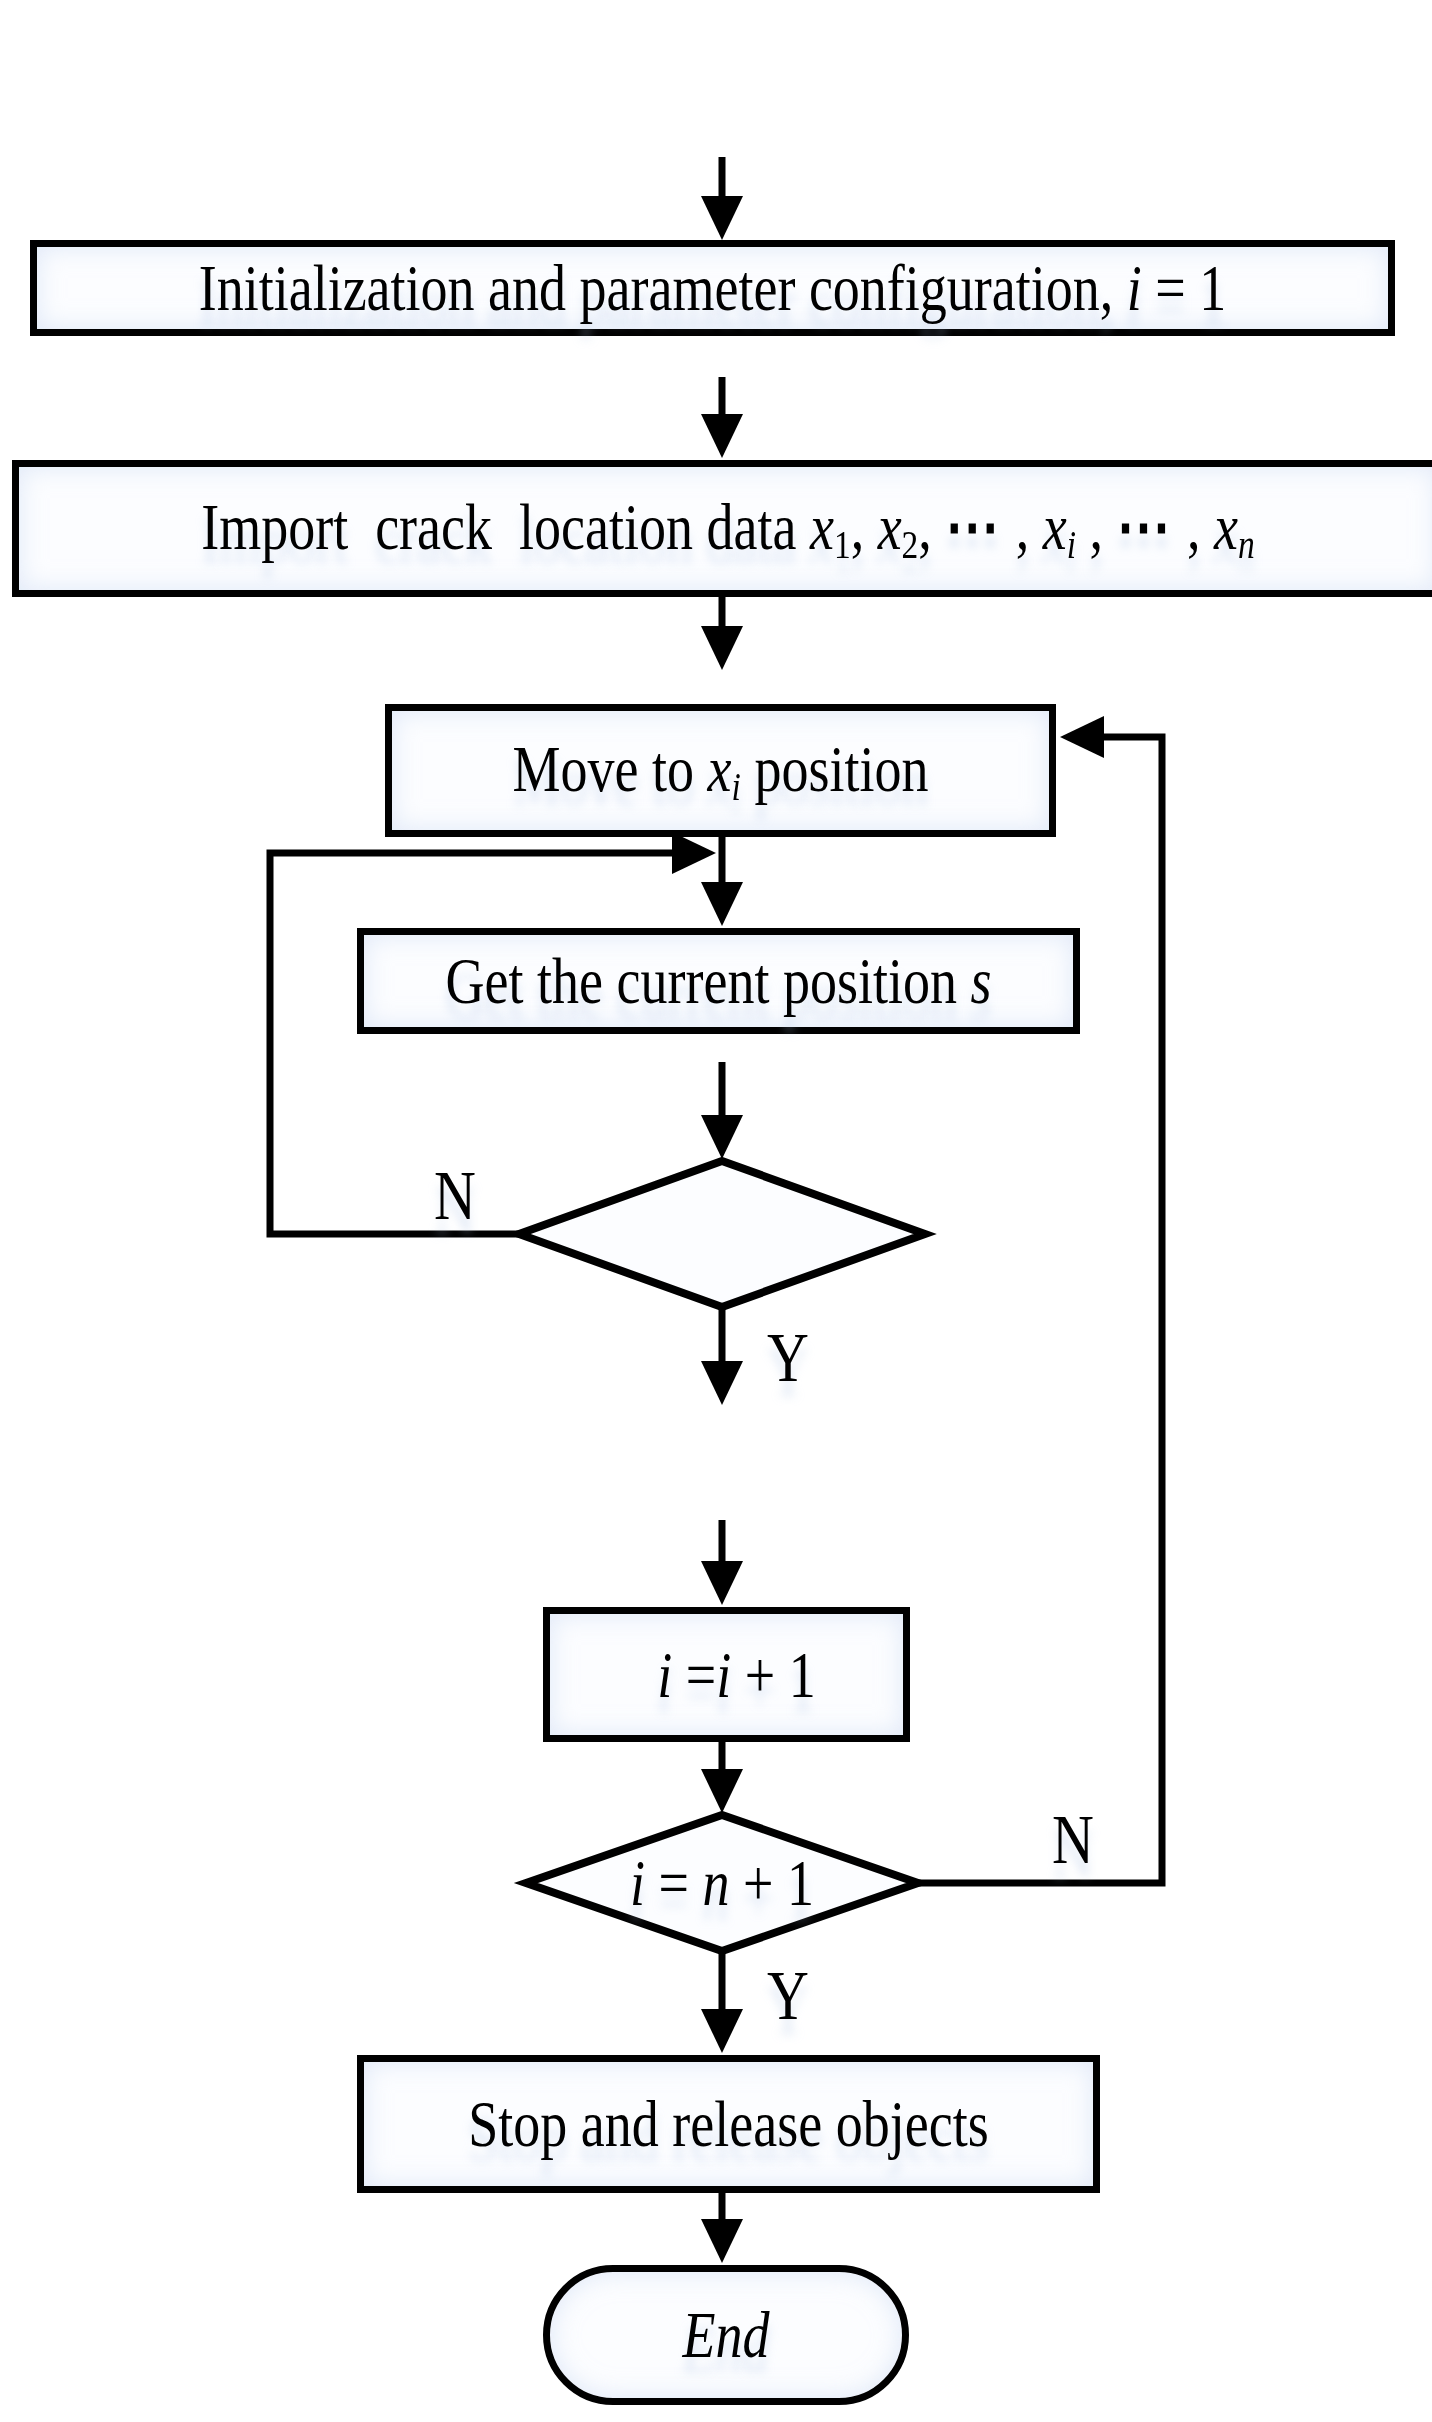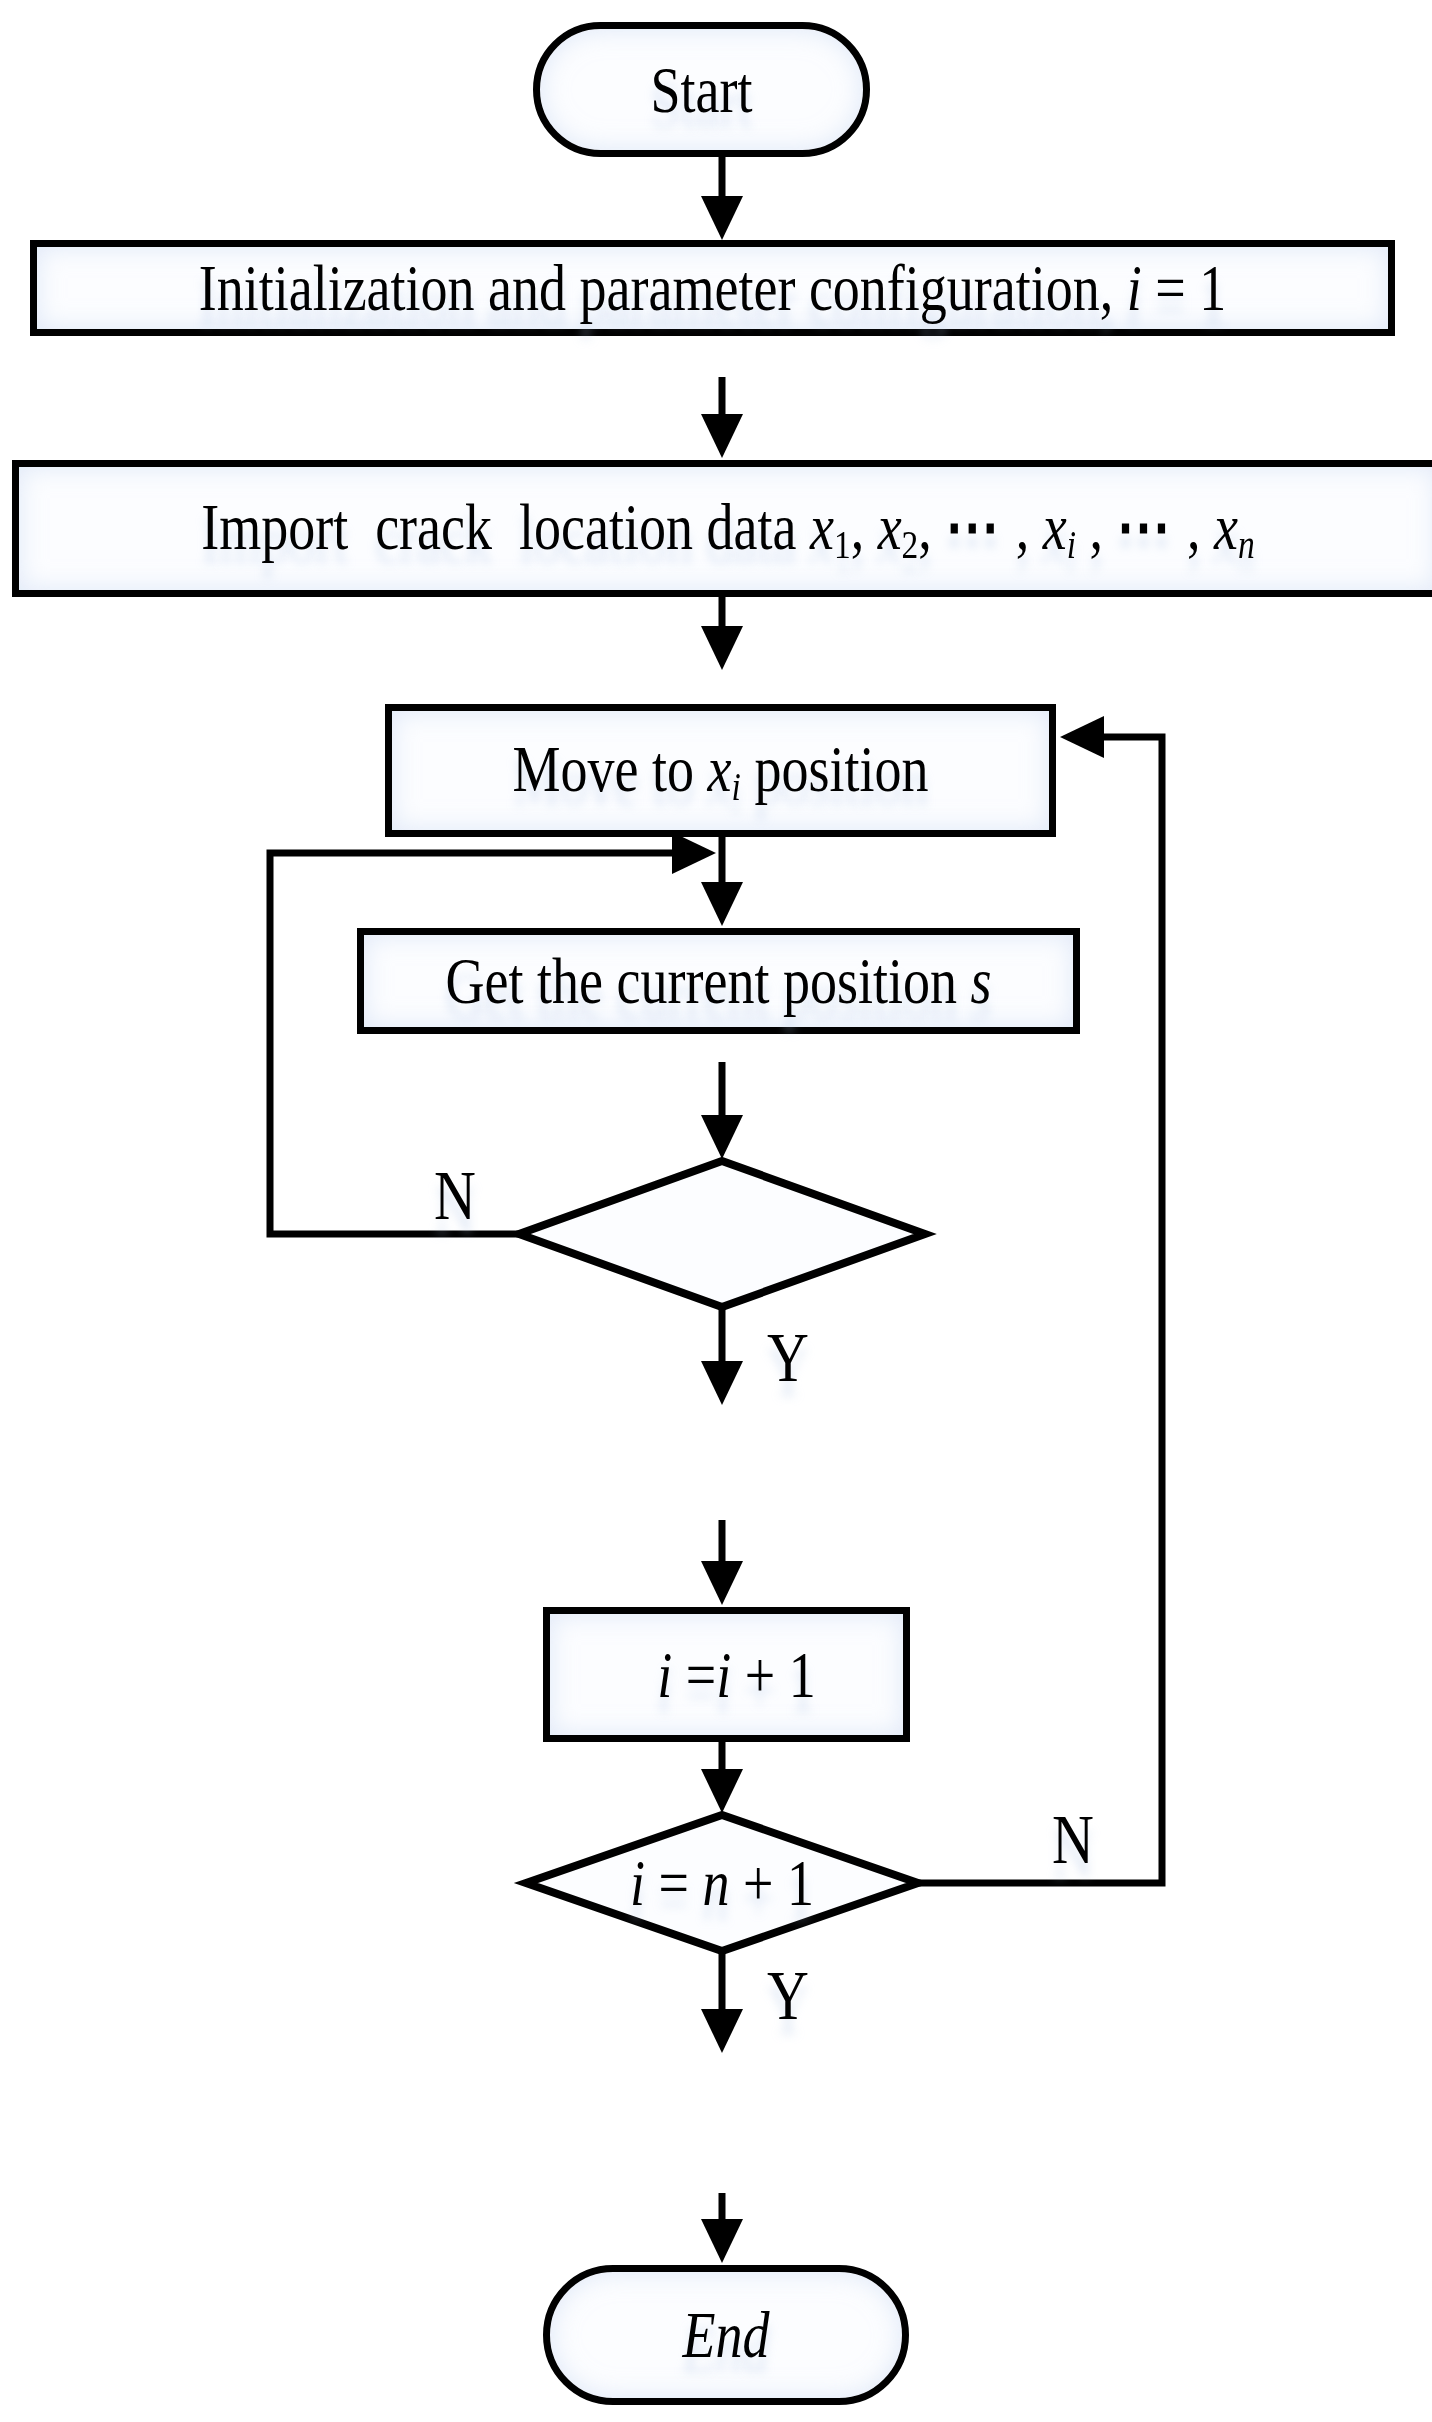--- a/index.html
+++ b/index.html
@@ -93,23 +93,20 @@
     <path class="wire" d="M918 1883 H1162 V737 H1104"></path>
     <polygon class="arrowhead" points="1060,737 1104,716 1104,758"></polygon>
 
     <path class="wire" d="M722 1951 V2011"></path>
     <polygon class="arrowhead" points="722,2053 701,2009 743,2009"></polygon>
 
     <path class="wire" d="M722 2193 V2221"></path>
     <polygon class="arrowhead" points="722,2263 701,2219 743,2219"></polygon>
   </svg>
 
-  <div class="shape terminator" style="left:533px;top:22px;width:337px;height:135px;">
-    <span class="txt">Start</span>
-  </div>
 
   <div class="shape" style="left:30px;top:240px;width:1365px;height:96px;text-align:right;">
     <span class="txt"><span>Initialization and parameter configuration, </span><span class="seg-i">i</span><span> = 1</span></span>
   </div>
 
   <div class="shape" style="left:12px;top:460px;width:1432px;height:137px;">
     <span class="txt"><span>Import  crack  location data </span><span class="seg-i">x</span><span class="seg-sub">1</span><span>, </span><span class="seg-i">x</span><span class="seg-sub">2</span><span>, </span><span class="seg-b">⋯</span><span> , </span><span class="seg-i">x</span><span class="seg-isub">i</span><span> , </span><span class="seg-b">⋯</span><span> , </span><span class="seg-i">x</span><span class="seg-isub">n</span></span>
   </div>
 
   <div class="shape" style="left:385px;top:704px;width:671px;height:133px;">
@@ -123,20 +120,23 @@
 
 
   <div class="shape" style="left:543px;top:1607px;width:367px;height:135px;padding-left:20px;">
     <span class="txt"><span class="seg-i">i</span><span> =</span><span class="seg-i">i</span><span> + 1</span></span>
   </div>
 
   <div class="dlabel" style="left:526px;top:1815px;width:392px;height:136px;">
     <span class="txt"><span class="seg-i">i</span><span> = </span><span class="seg-i">n</span><span> + 1</span></span>
   </div>
 
+  <div class="shape" style="left:357px;top:2055px;width:743px;height:138px;">
+    <span class="txt">Stop and release objects</span>
+  </div>
 
   <div class="shape terminator" style="left:543px;top:2265px;width:366px;height:140px;font-style:italic;">
     <span class="txt">End</span>
   </div>
 
   <div class="flabel" style="left:410px;top:1156px;width:90px;height:80px;">
     <span class="txt">N</span>
   </div>
   <div class="flabel" style="left:748px;top:1318px;width:80px;height:80px;">
     <span class="txt">Y</span>

